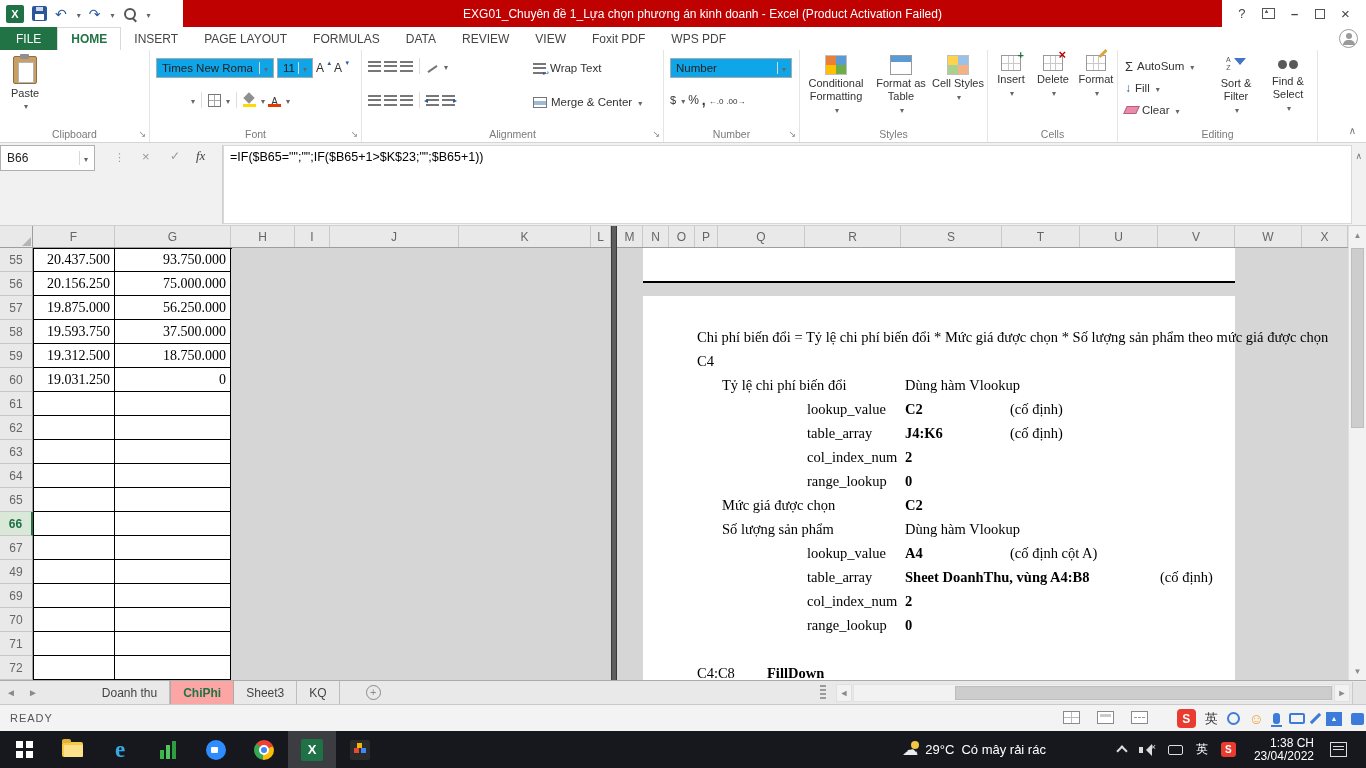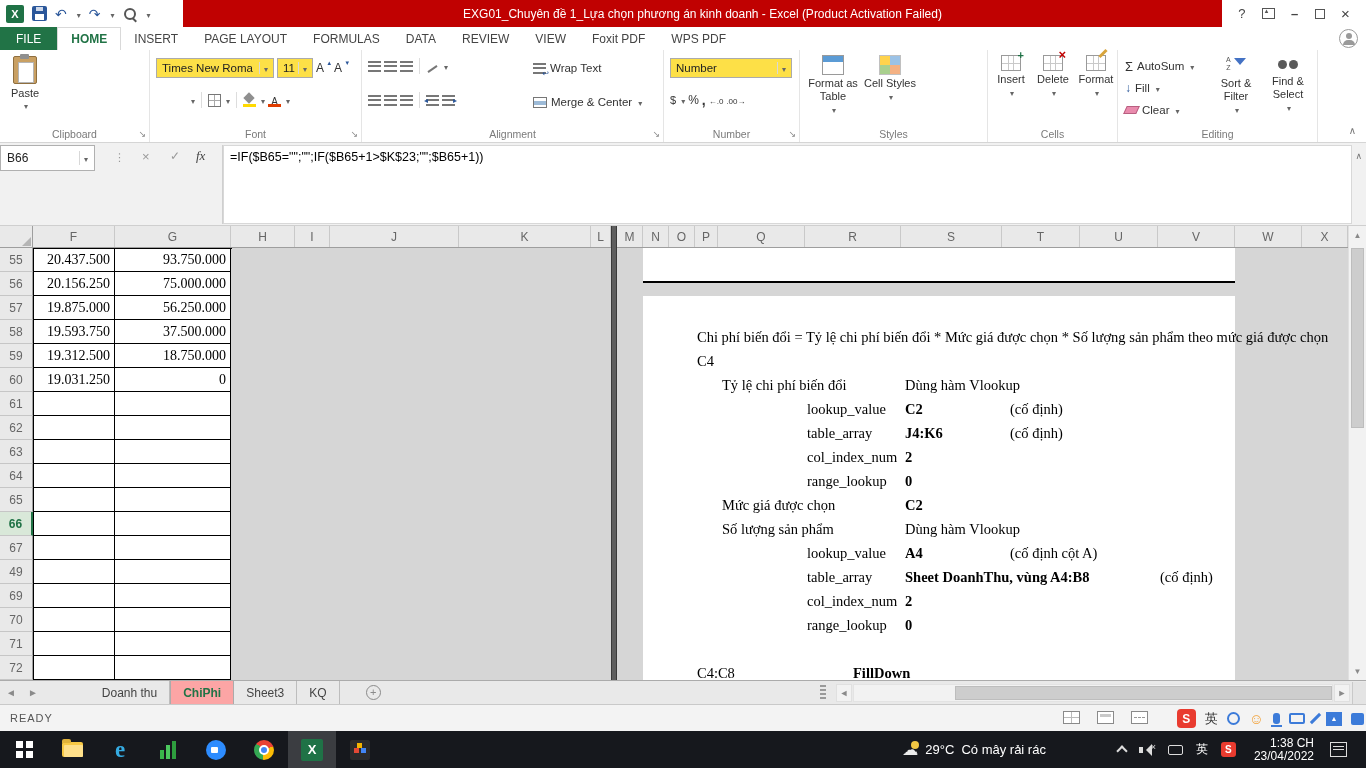--- a/index.html
+++ b/index.html
@@ -44,21 +44,21 @@
   
   .ribbon{position:absolute;left:0;top:50px;width:100%;height:93px;background:#fff;border-bottom:1px solid #D5D5D5}
   .rgroup{position:absolute;top:0;height:92px;border-right:1px solid #E5E5E5}
   .glabel{position:absolute;bottom:2px;left:0;width:100%;text-align:center;font-size:10.5px;color:#7A7A7A}
   .launcher{position:absolute;right:3px;bottom:3px;font-size:9px;line-height:10px;color:#8a8a8a}
   .launcher::before{content:"↘"}
   .smbtn{display:flex;align-items:center;gap:4px;font-size:11.5px;color:#333;height:20px;padding:0 3px;white-space:nowrap}
   .r1{position:absolute;top:8px;left:6px;display:flex;gap:3px;align-items:center}
   .r2{position:absolute;top:42px;left:6px;display:flex;gap:3px;align-items:center}
   .smcol{position:absolute;left:50px;top:6px;display:flex;flex-direction:column;gap:2px}
-  .combo{height:20px;background:#fde047;border:1px solid #ABABAB;display:flex;align-items:center;padding:4px 5px;font-size:11.5px;color:#222;white-space:nowrap}
+  .combo{height:20px;background:#0ea5e9;border:1px solid #ABABAB;display:flex;align-items:center;padding:4px 5px;font-size:11.5px;color:#222;white-space:nowrap}
   .cdd{margin-left:auto;padding-left:4px;border-left:1px solid #D8D8D8}
   .cdd::before{content:"▾";font-size:8px;color:#666}
   .vsep{width:1px;height:16px;background:#DDD;margin:0 3px}
   .bigbtn{position:absolute;left:4px;top:2px;width:42px;height:74px;display:flex;flex-direction:column;align-items:center;justify-content:flex-start;padding-top:4px;font-size:11px;color:#333}
   .bigv{display:flex;flex-direction:column;align-items:center;padding-top:5px;height:84px;font-size:11px;color:#333;text-align:center;line-height:13px}
   .ic{position:relative;display:inline-block}
   .ic-paste{width:24px;height:28px;background:#C9A063;border:1px solid #8F6F3F;border-radius:2px;margin-bottom:3px}
   .ic-paste::before{content:"";position:absolute;left:4px;top:5px;width:14px;height:19px;background:#fff;border:1px solid #B5B5B5}
   .ic-paste::after{content:"";position:absolute;left:6px;top:-3px;width:9px;height:5px;background:#8f8f8f;border-radius:1px}
   .ic-cut{width:11px;height:12px}
@@ -381,20 +381,25 @@
         <span class="ic ic-comma"></span>
         <span class="ic ic-dec1"></span>
         <span class="ic ic-dec2"></span>
       </div>
       <div class="glabel">Number</div>
       <span class="launcher"></span>
     </div>
 
     <div class="rgroup" style="left:800px;width:188px">
       <div style="position:absolute;left:2px;top:0;display:flex">
+        <div class="bigv" style="width:68px">
+          <span class="ic ic-cf"></span>
+          <span>Conditional Formatting</span>
+            <span class="dd"></span>
+        </div>
         <div class="bigv" style="width:62px">
           <span class="ic ic-fat"></span>
           <span>Format as Table</span>
             <span class="dd"></span>
         </div>
         <div class="bigv" style="width:52px">
           <span class="ic ic-cs"></span>
           <span>Cell Styles</span>
             <span class="dd"></span>
         </div>
@@ -614,21 +619,21 @@
         <div class="note-line" style="top: 590px;">
           <span class="seg" style="left: 807px;">col_index_num</span>
           <span class="seg b" style="left: 905px;">2</span>
         </div>
         <div class="note-line" style="top: 614px;">
           <span class="seg" style="left: 807px;">range_lookup</span>
           <span class="seg b" style="left: 905px;">0</span>
         </div>
         <div class="note-line" style="top: 662px;">
           <span class="seg" style="left: 697px;">C4:C8</span>
-          <span class="seg b" style="left: 853px;">FillDown</span>
+          <span class="seg b" style="left: 767px;">FillDown</span>
         </div>
       </div>
     <div class="vscroll">
       <span class="varr up">▲</span>
       <div class="vthumb"></div>
       <span class="varr dn">▼</span>
     </div>
   </div>
 
   <div class="tabbar">

